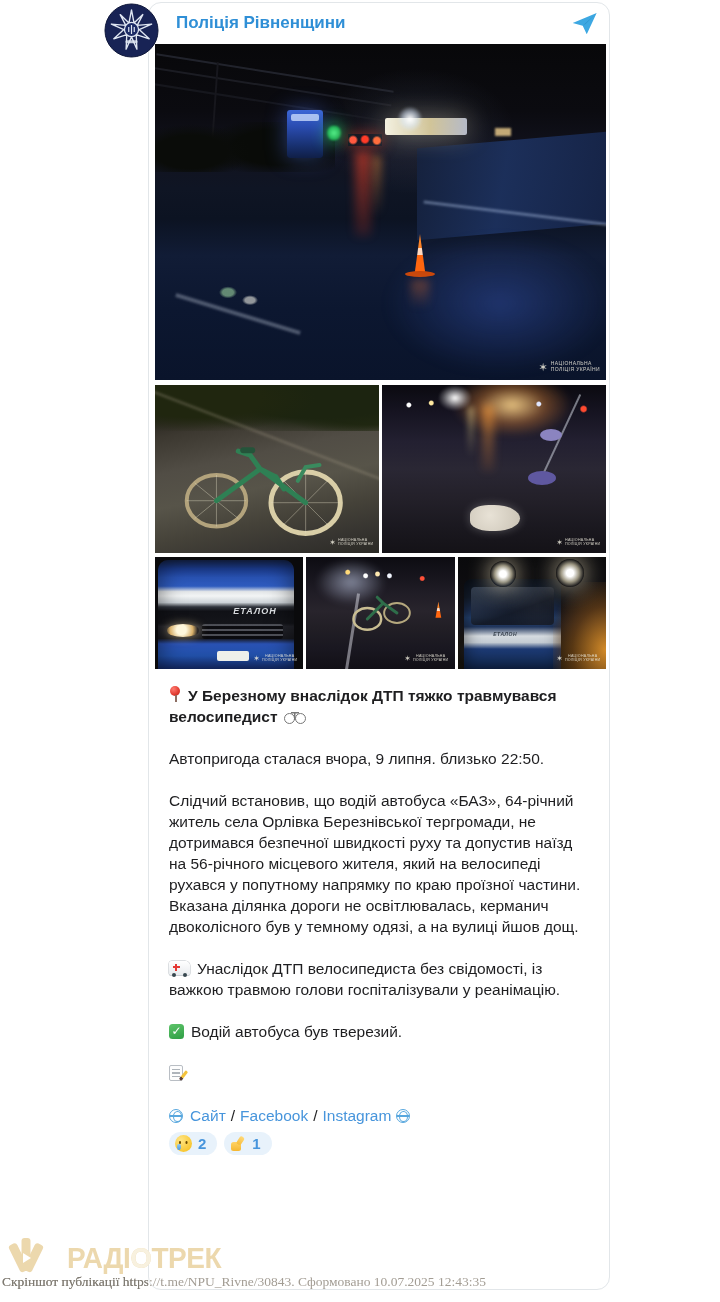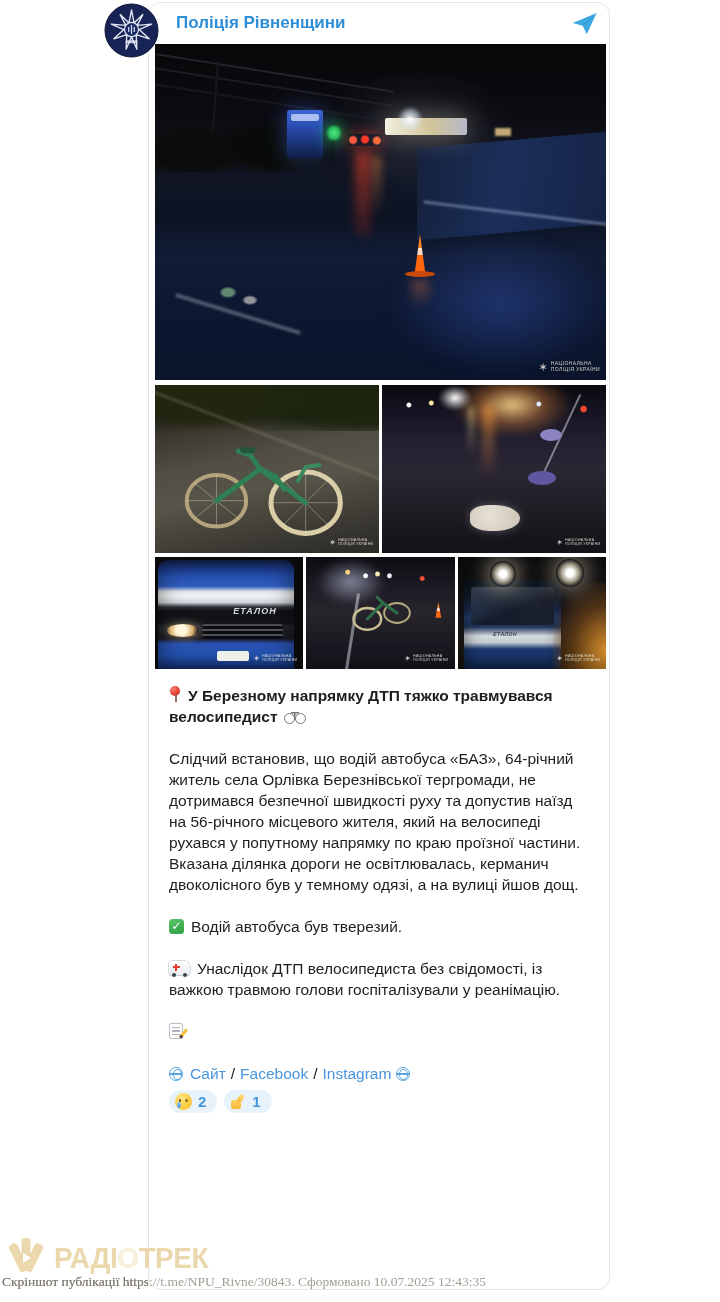--- a/index.html
+++ b/index.html
@@ -18,21 +18,21 @@
   
   .photos { margin:1px 3px 0 6px; }
   .ph { position:relative; overflow:hidden; cursor:pointer; }
   .ph-main { height:336px;
     background:
       radial-gradient(140px 90px at 58% 26%, rgba(130,150,195,.16), transparent 70%),
       linear-gradient(180deg,#08080a 0%,#0b0b10 20%,#12131f 33%,#0f1524 43%,#0c1322 52%,#111c36 63%,#0c1730 79%,#0a142b 100%); }
   .row2 { display:grid; grid-template-columns:1fr 1fr; gap:3px; margin-top:5px; }
   .row2 .ph { height:168px; }
   .row3 { display:grid; grid-template-columns:1fr 1fr 1fr; gap:3px; margin-top:4px; }
-  .row3 .ph { height:112px; }
+  .row3 .ph { height:112px;text-align:center; }
 
   .abs { position:absolute; }
   
   .m-pole { left:58px; top:18px; width:2px; height:110px; background:#17171d; transform:rotate(4deg); }
   .m-wires { left:0; top:28px; width:240px; height:2px; background:rgba(40,42,52,.8); transform:rotate(9deg); box-shadow:0 14px 0 rgba(35,37,46,.7), 0 30px 0 rgba(30,32,40,.6); }
   .m-trees { left:0; top:78px; width:180px; height:50px;
     background:radial-gradient(60px 28px at 20% 60%, #0a0c09 60%, transparent), radial-gradient(80px 30px at 70% 50%, #090b08 60%, transparent); }
   .m-truck { left:132px; top:66px; width:36px; height:48px; border-radius:3px;
     background:linear-gradient(180deg,#3c66d6 0%,#2a4cb0 35%,#18306f 75%,#101f47 100%);
     box-shadow:0 0 22px rgba(80,120,255,.45); }
@@ -198,21 +198,21 @@
   .reactions { display:flex; gap:7px; padding:0 20px; margin:2px 0 9px; }
   .pill { display:inline-flex; align-items:center; gap:6px; background:#e8f2fb; border-radius:14px;
     padding:3px 11px 3px 6px; color:#4795dc; font-weight:600; font-size:15px; cursor:pointer; }
   .pill .pi { margin-right:0; vertical-align:middle; }
   .foot { display:flex; align-items:center; justify-content:space-between; padding:2px 18px 0 20px; }
   .foot-link { color:#4795dc; font-size:15.5px; font-weight:600; text-decoration:underline; cursor:pointer; }
   .foot-meta { display:flex; align-items:center; gap:9px; color:#8b98a5; font-size:15px; }
   .eye { width:17px; height:12px; }
 
   
-  .rt-logo { position:absolute; left:3px; top:1237px; display:flex; align-items:center; gap:5px; z-index:6;
+  .rt-logo { position:absolute; left:3px; top:1237px; display:flex; align-items:center; gap:18px; z-index:6;
     pointer-events:none; opacity:.95; }
   .rt-text { font-size:28px; font-weight:800; letter-spacing:-.5px; color:#ecd6a9; transform:scaleY(1.08); }
   .rt-text .o { color:#f8f1de; text-shadow:0 0 0 #ecd6a9; }
   .note, .note-dark { position:absolute; left:2px; top:1274px; width:716px; z-index:6; pointer-events:none;
     font-family:"Liberation Serif","DejaVu Serif",serif; font-size:13.5px; white-space:nowrap; }
   .note { color:#a39d94; }
   .note-dark { color:#7e7a72; clip-path:inset(0 calc(100% - 146px) 0 0); }
 </style>
 </head>
 <body>
@@ -361,29 +361,30 @@
                 <span>НАЦІОНАЛЬНА</span>
                 <span>ПОЛІЦІЯ УКРАЇНИ</span>
               </span>
           </div>
         </div>
       </div>
     </div>
 
     <div class="content">
 
-        <p class="para f-bold"><span class="pi ic-pin"></span><span>У Березному напрямку ДТП тяжко травмувався велосипедист</span><span class="pi pi-trail ic-bicycle"></span></p>
-
-
+        <p class="para f-bold"><span class="pi ic-pin"></span><span>У Березному внаслідок ДТП тяжко травмувався велосипедист</span><span class="pi pi-trail ic-bicycle"></span></p>
+
+
+        <p class="para"><span>Автопригода сталася вчора, 9 липня. близько 22:50.</span></p>
 
         <p class="para"><span>Слідчий встановив, що водій автобуса «БАЗ», 64-річний житель села Орлівка Березнівської тергромади, не дотримався безпечної швидкості руху та допустив наїзд на 56-річного місцевого жителя, який на велосипеді рухався у попутному напрямку по краю проїзної частини. Вказана ділянка дороги не освітлювалась, керманич двоколісного був у темному одязі, а на вулиці йшов дощ.</span></p>
 
+        <p class="para"><span class="pi ic-ambulance"></span><span>Унаслідок ДТП велосипедиста без свідомості, із важкою травмою голови госпіталізували у реанімацію.</span></p>
+
         <p class="para"><span class="pi ic-check"></span><span>Водій автобуса був тверезий.</span></p>
-
-        <p class="para"><span class="pi ic-ambulance"></span><span>Унаслідок ДТП велосипедиста без свідомості, із важкою травмою голови госпіталізували у реанімацію.</span></p>
 
         <p class="para"><span class="pi ic-memo"></span></p>
       </div>
 
     <div class="content" style="padding-top:0">
       <p class="para links-line">
         <span class="pi ic-globe"></span><a class="lnk">Сайт</a><span class="sep">/</span><a class="lnk">Facebook</a><span class="sep">/</span><a class="lnk">Instagram</a>
         <span class="pi ic-globe"></span>
       </p>
     </div>

